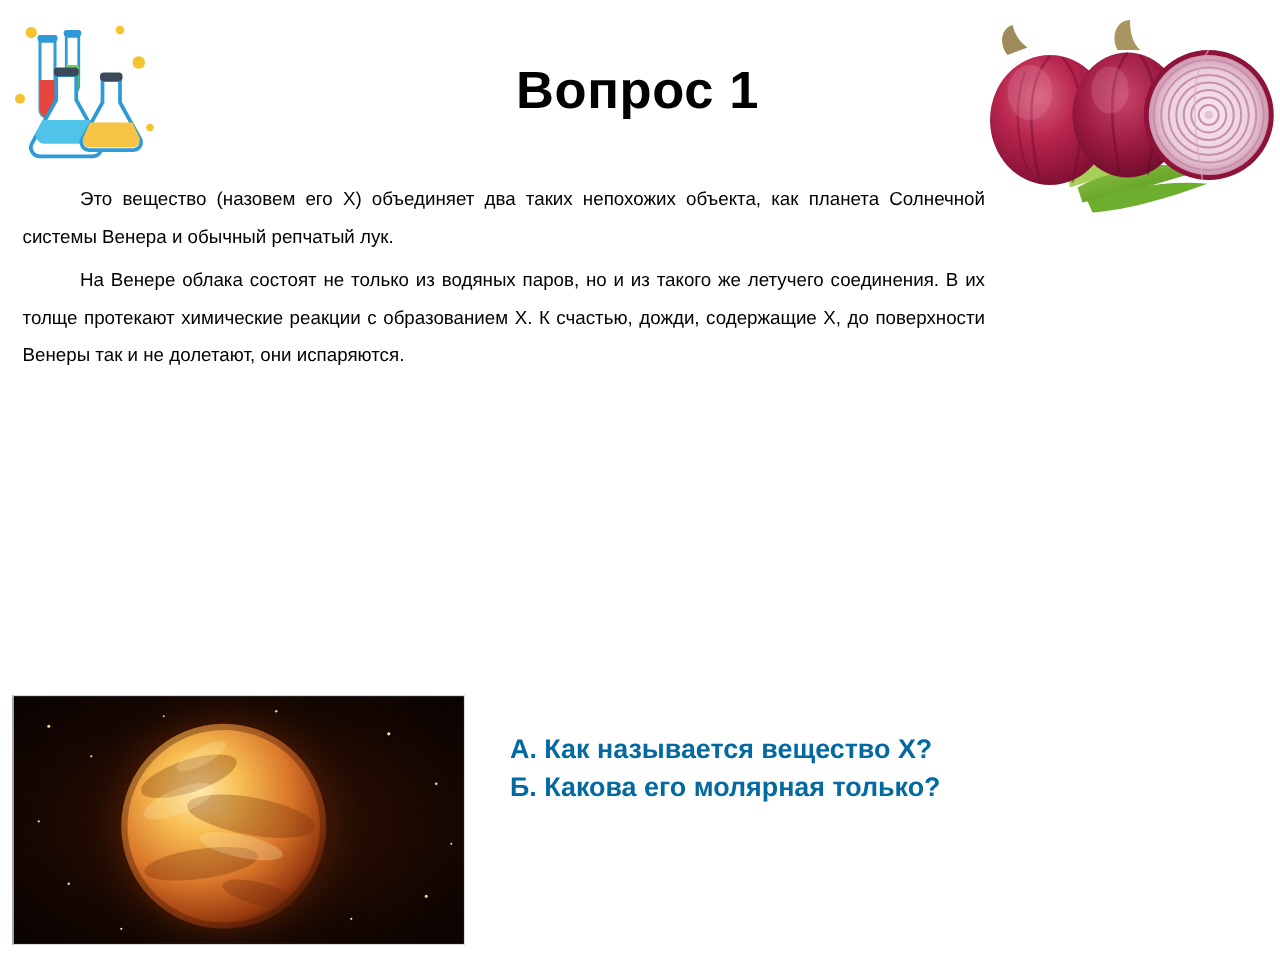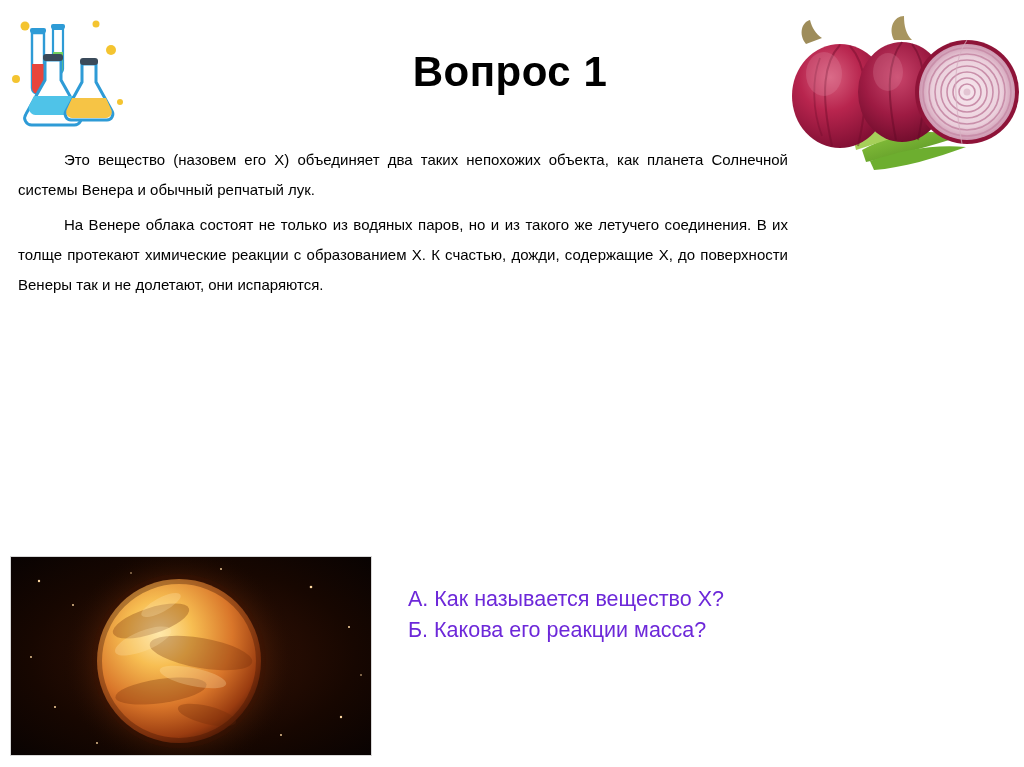--- a/index.html
+++ b/index.html
@@ -47,22 +47,22 @@
   .body-text p:last-child { margin-bottom: 0; }
 
   
   .questions {
     position: absolute;
     left: 408px;
     top: 584px;
     width: 560px;
     font-size: 21.5px;
     line-height: 31px;
-    font-weight: normal;
-    color: #6d28d9;
+    font-weight: bold;
+    color: #0369a1;
   }
   .questions div { white-space: nowrap; }
 
   
   .flasks {
     position: absolute;
     left: 10px;
     top: 16px;
     width: 118px;
     height: 112px;
@@ -256,14 +256,14 @@
         <ellipse cx="150" cy="48" rx="22" ry="7" transform="rotate(-28 150 48)"></ellipse>
       </g>
 
       <circle cx="168" cy="104" r="82" fill="none" stroke="#3A1202" stroke-width="10" opacity="0.35"></circle>
     </g>
   </svg>
 </div>
 
 <div class="questions">
   <div>А. Как называется вещество Х?</div>
-  <div>Б. Какова его реакции масса?</div>
+  <div>Б. Какова его молярная только?</div>
 </div>
 
 </body></html>

